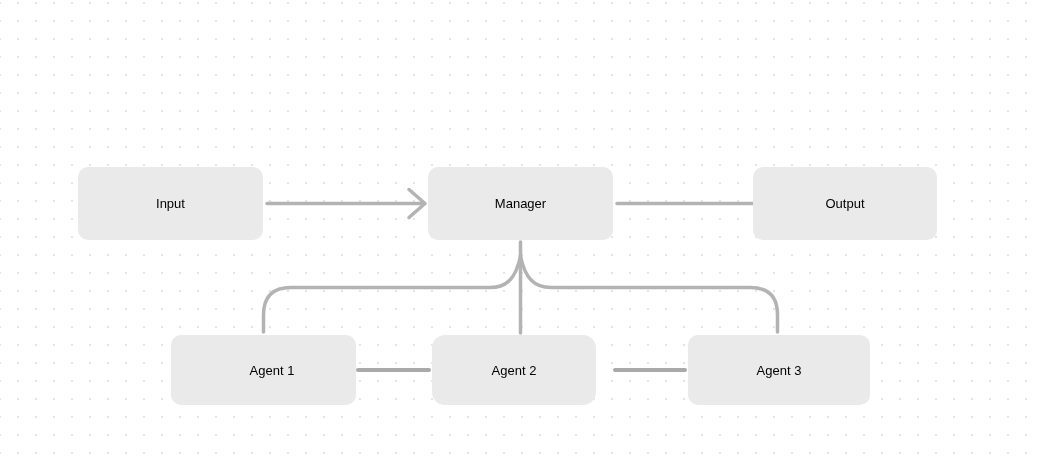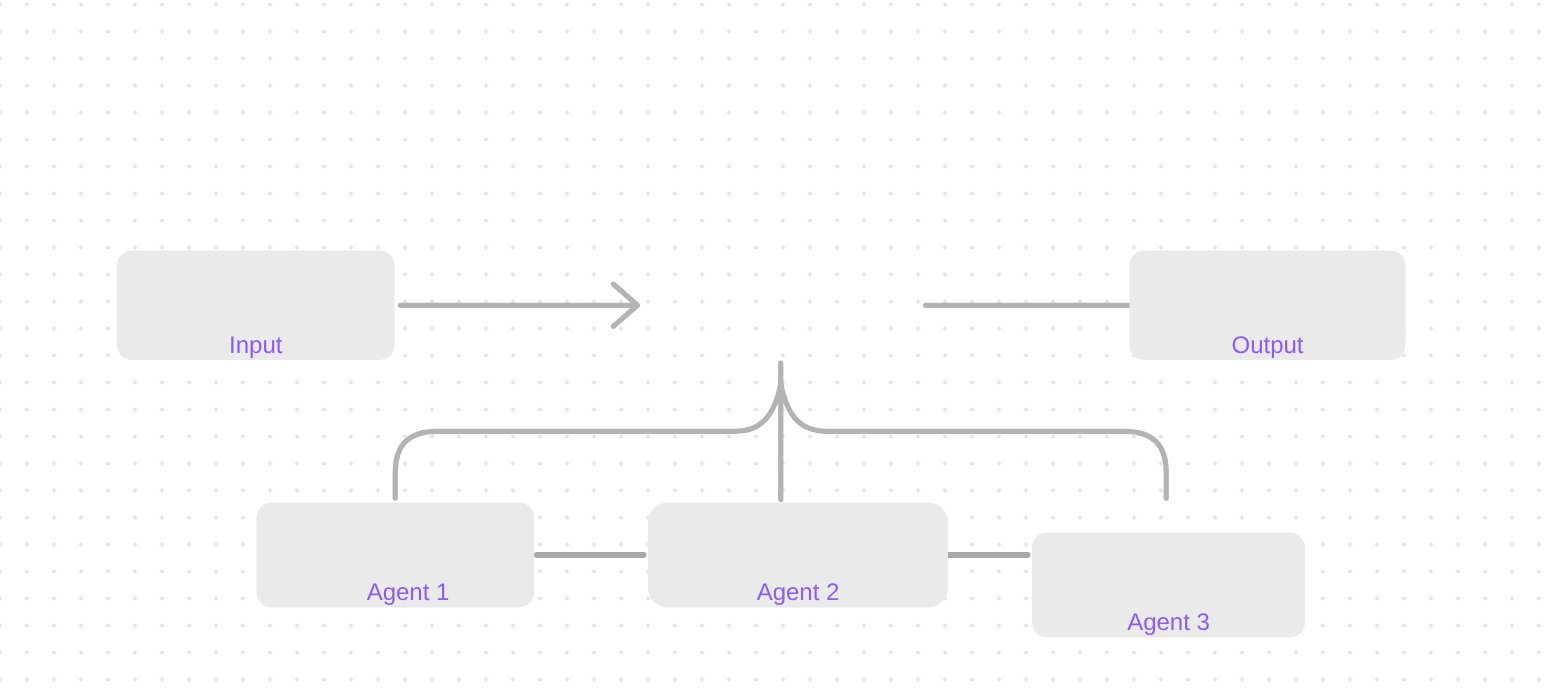--- a/index.html
+++ b/index.html
@@ -23,33 +23,33 @@
     font-size: 40px;
     font-weight: 700;
     letter-spacing: -0.5px;
     color: #1d1d1f;
   }
   .node {
     position: absolute;
     background: #eaeaea;
     border-radius: 10px;
     display: flex;
-    align-items: flex-end;
+    align-items: center;
     justify-content: center;
-    font-size: 16px;
-    color: #8b5cf6;
+    font-size: 13px;
+    color: #000000;
   }
   .row-top { top: 167px; height: 73px; }
   .row-bottom { top: 335px; height: 70px; }
   #node-input   { left: 78px;  width: 185px; }
   #node-manager { left: 428px; width: 185px; }
   #node-output  { left: 753px; width: 184px; }
   #node-agent1  { left: 171px; width: 185px; padding-left: 17px; }
-  #node-agent2  { left: 432px; width: 200px; border-radius: 13px; }
-  #node-agent3  { left: 688px; width: 182px; margin-top: 20px; }
+  #node-agent2  { left: 432px; width: 164px; border-radius: 13px; }
+  #node-agent3  { left: 688px; width: 182px; }
   svg.edges {
     position: absolute;
     left: 0; top: 0;
     width: 1042px; height: 466px;
     pointer-events: none;
   }
   svg.edges path {
     fill: none;
     stroke-linecap: round;
     stroke-linejoin: round;
@@ -76,20 +76,23 @@
     <path stroke-width="3.5" d="M520.5 256 C525 278 534 287.5 551 287.5 L750 287.5 C769 287.5 777.5 297 777.5 315 L777.5 332" stroke="#B3B3B3"></path>
 
     <path stroke-width="4" d="M358 370 H429" stroke="#A9A9A9"></path>
 
     <path stroke-width="4" d="M615 370 H685" stroke="#A9A9A9"></path>
   </svg>
 
   <div class="node row-top" id="node-input">
     <span>Input</span>
   </div>
+  <div class="node row-top" id="node-manager">
+    <span>Manager</span>
+  </div>
   <div class="node row-top" id="node-output">
     <span>Output</span>
   </div>
 
   <div class="node row-bottom" id="node-agent1">
     <span>Agent 1</span>
   </div>
   <div class="node row-bottom" id="node-agent2">
     <span>Agent 2</span>
   </div>

